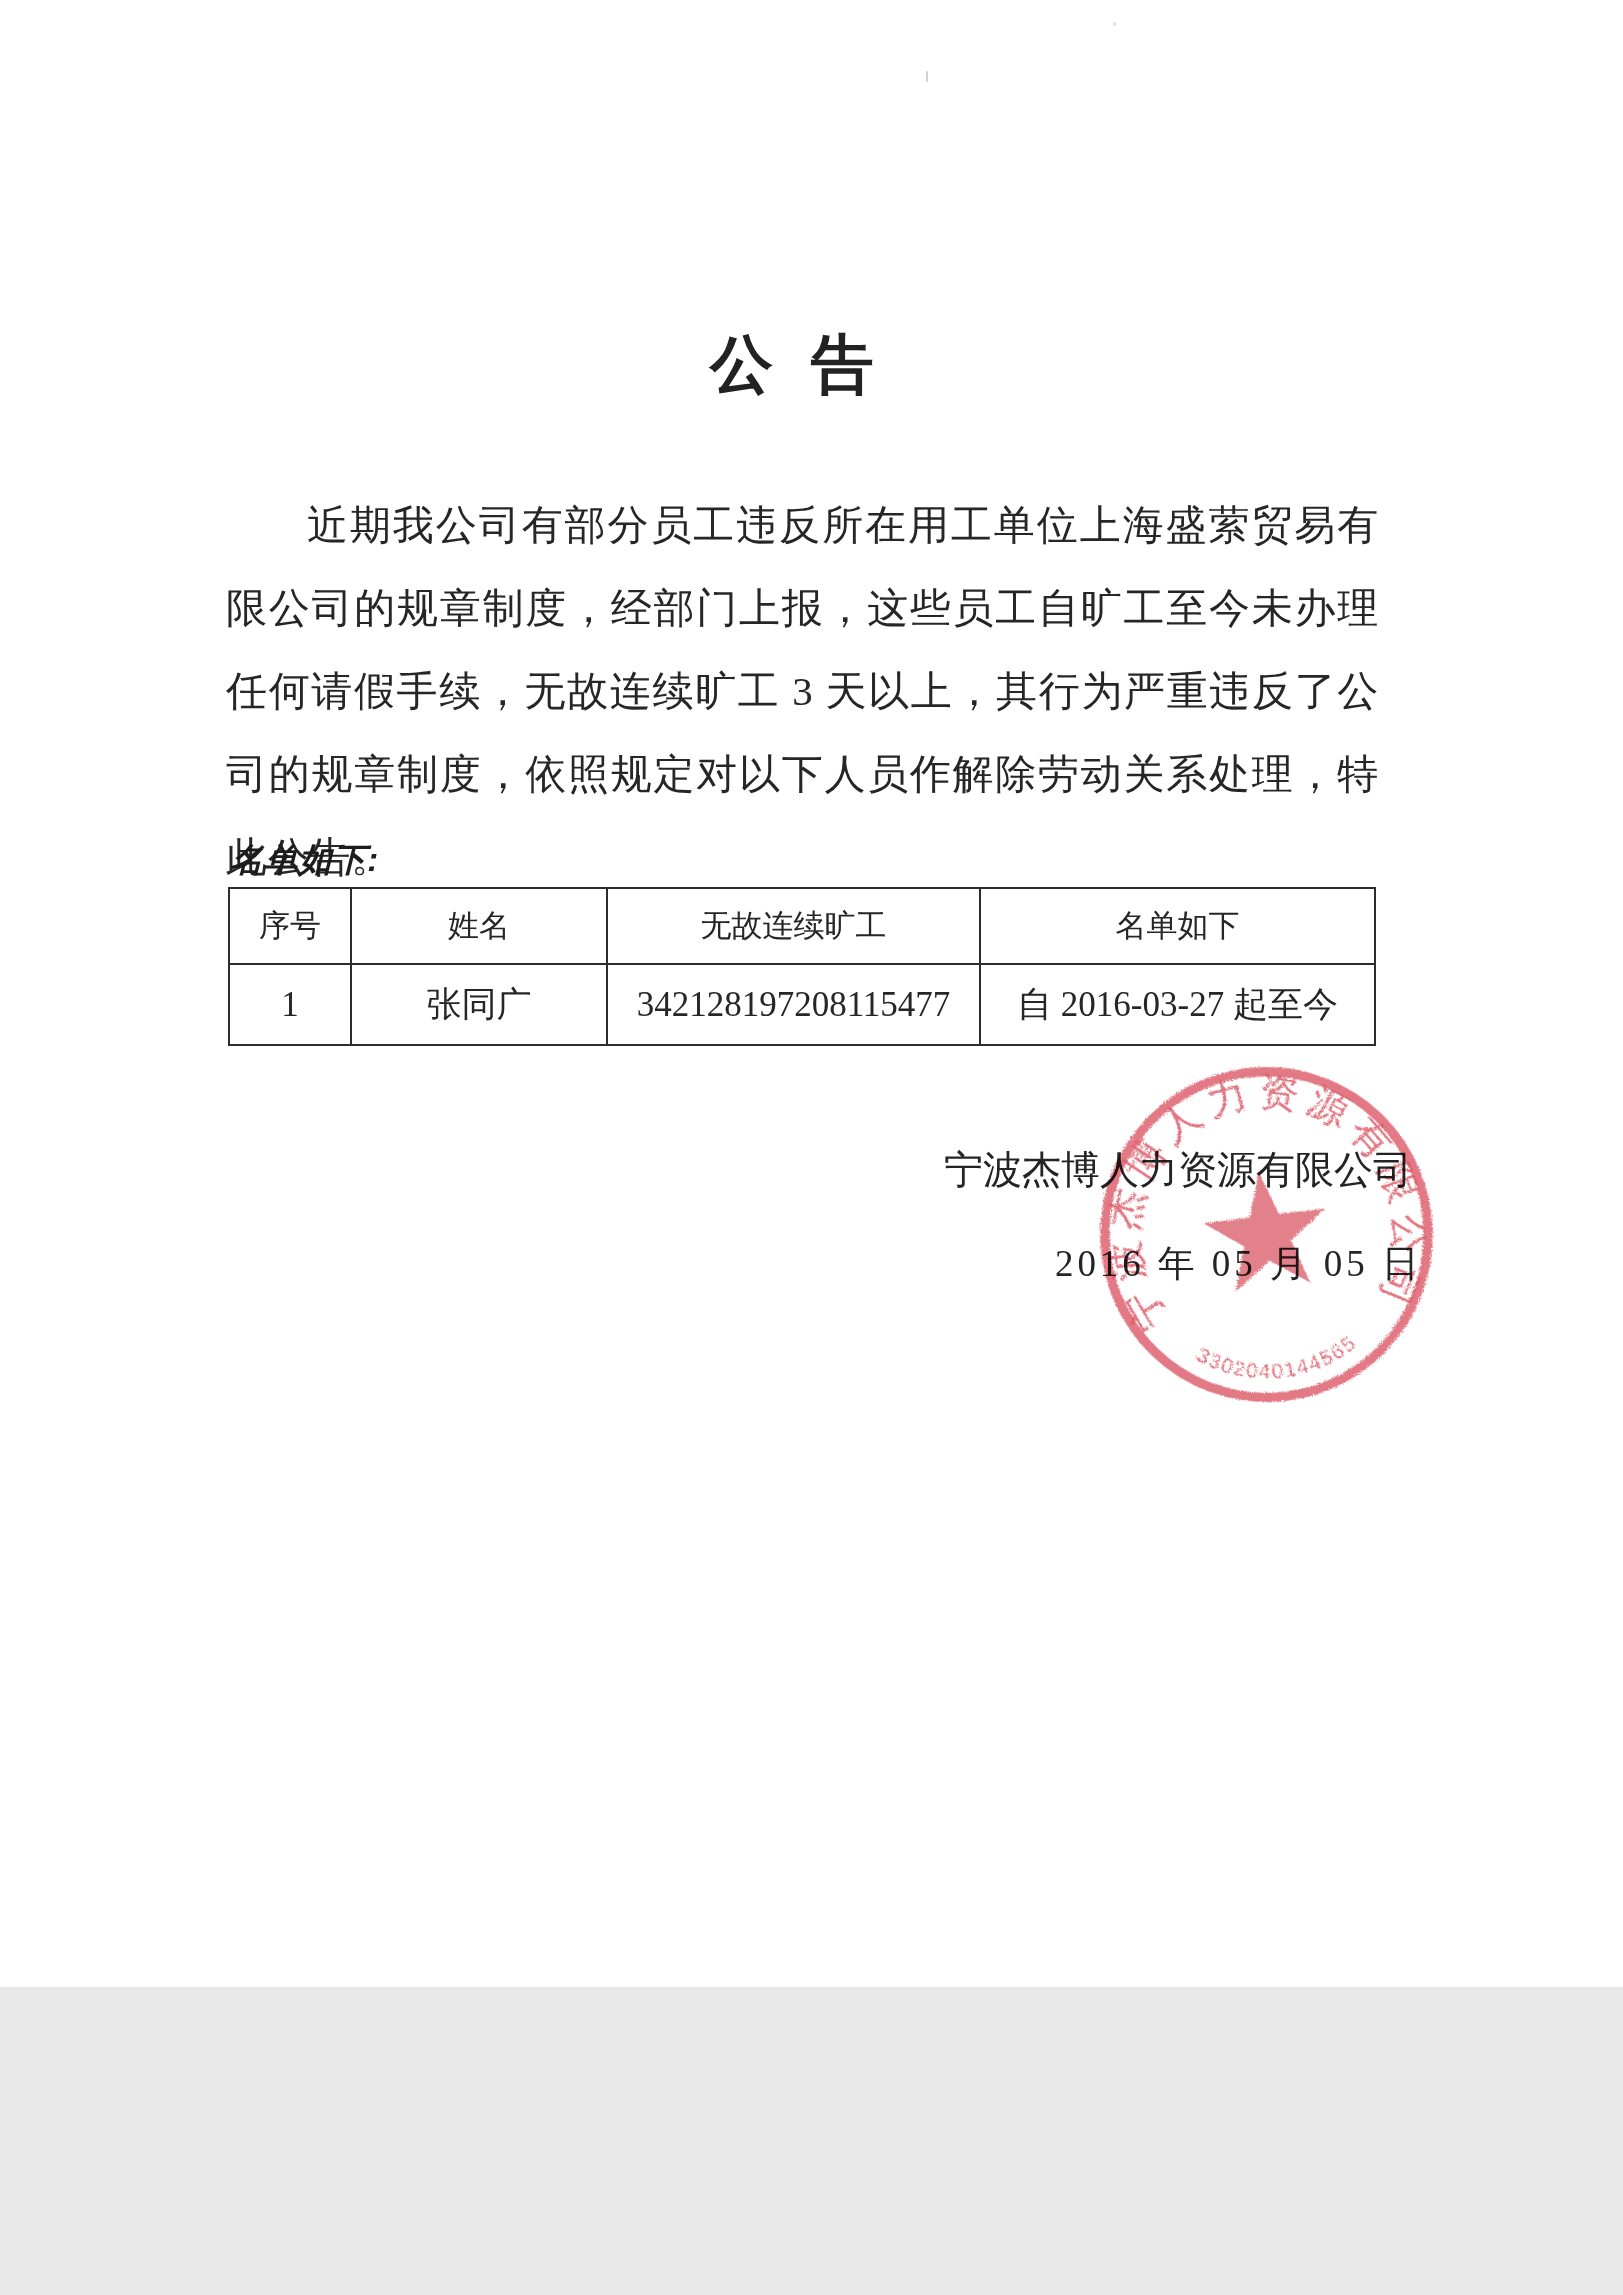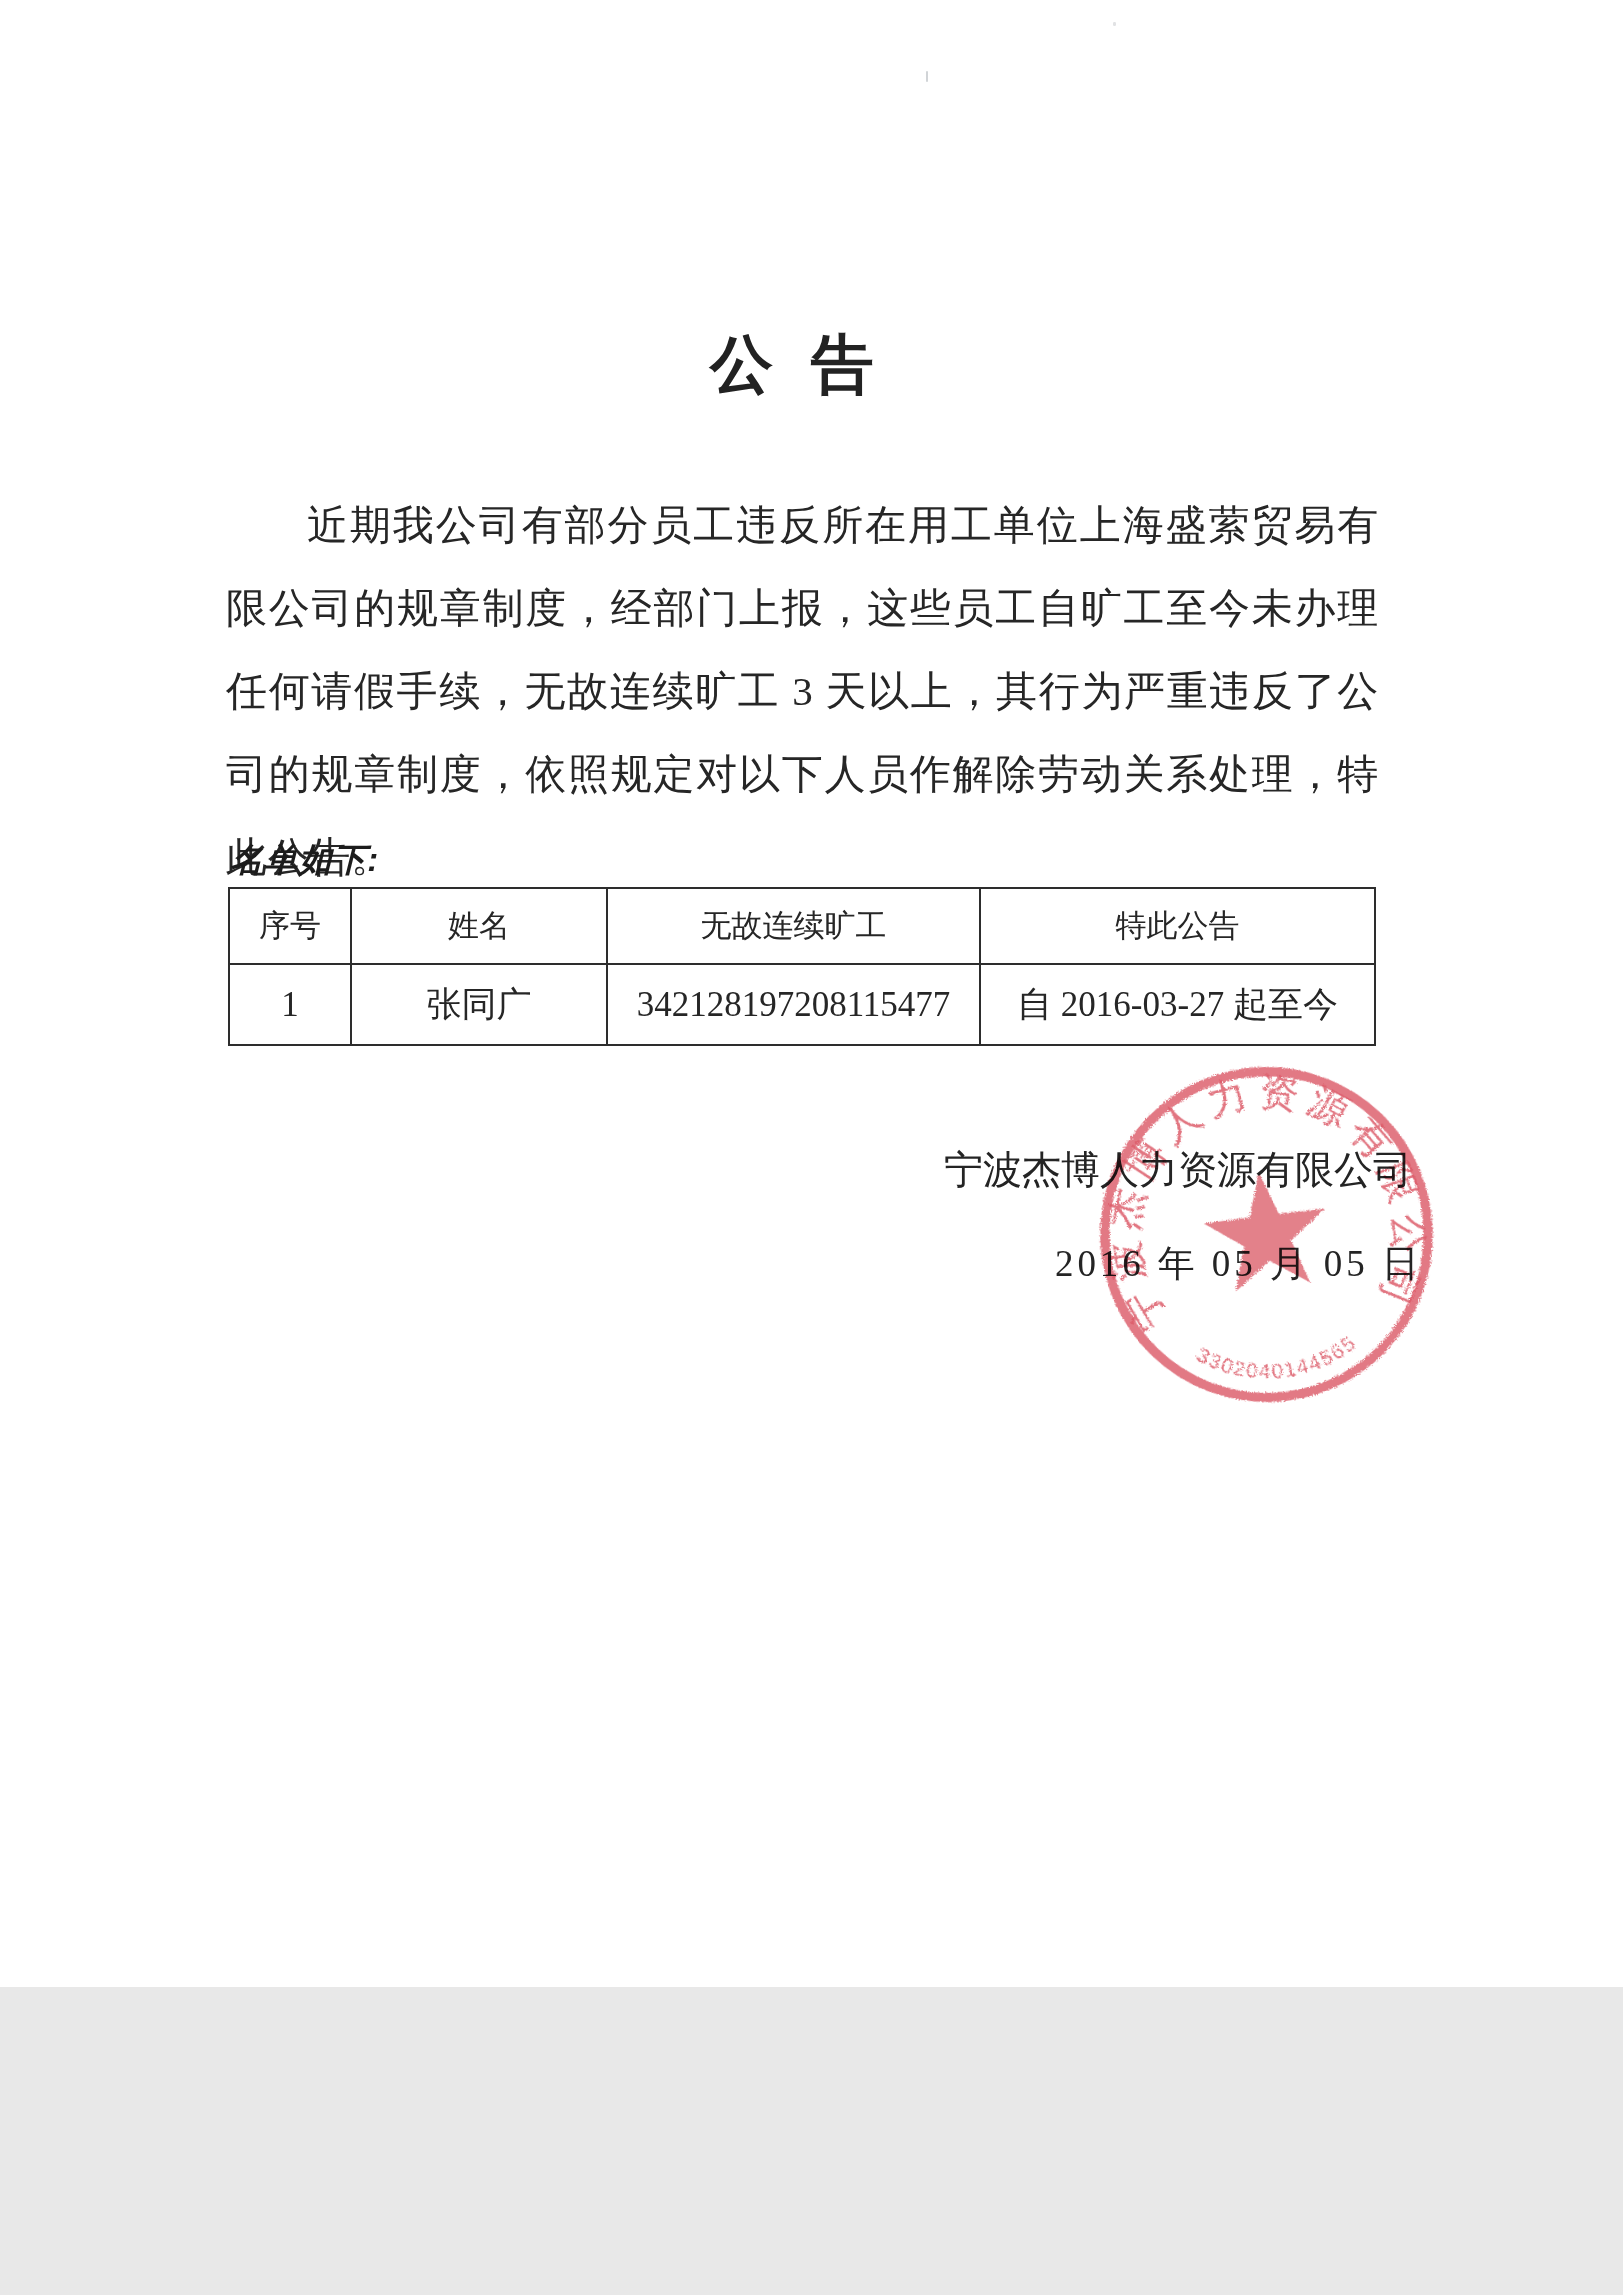--- a/index.html
+++ b/index.html
@@ -95,21 +95,21 @@
       <col style="width:122px">
       <col style="width:256px">
       <col style="width:373px">
       <col style="width:395px">
     </colgroup>
     <thead>
       <tr>
         <th>序号</th>
         <th>姓名</th>
         <th>无故连续旷工</th>
-        <th>特此公告</th>
+        <th>名单如下</th>
       </tr>
     </thead>
     <tbody>
       <tr>
         <td>1</td>
         <td>张同广</td>
         <td>342128197208115477</td>
         <td>自 2016-03-27 起至今</td>
       </tr>
     </tbody>

